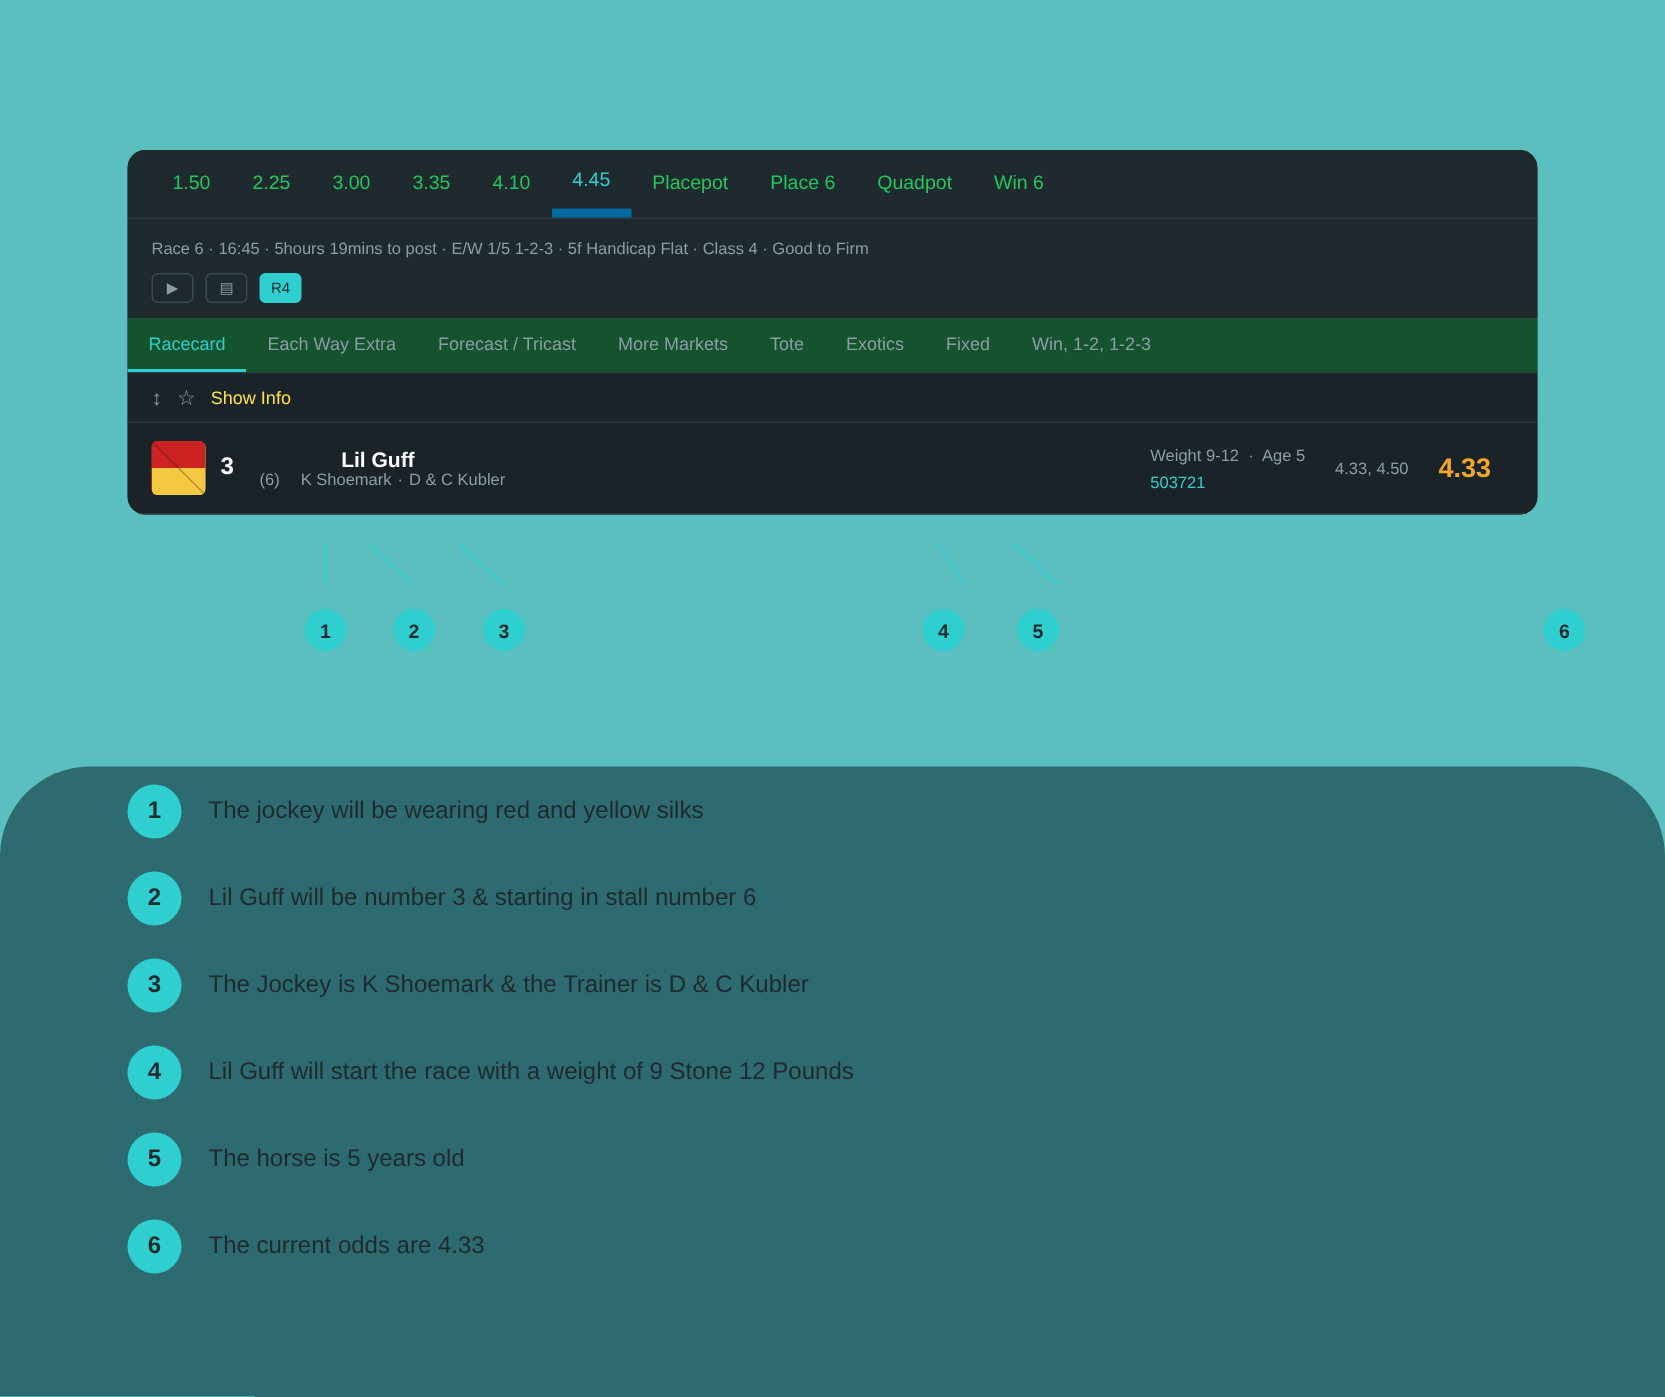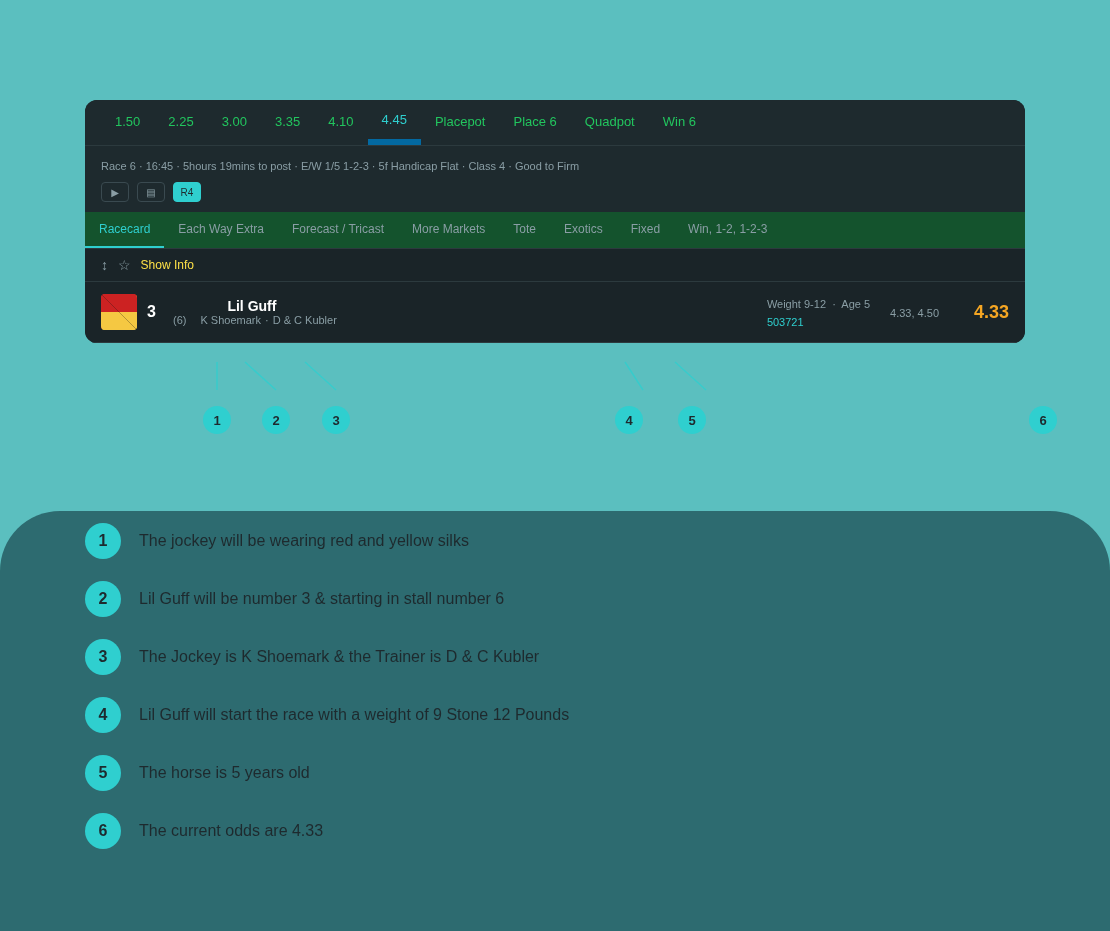--- a/index.html
+++ b/index.html
@@ -206,21 +206,21 @@
     .horse-prev-odds {
       color: #8a9ea5;
       font-size: 11px;
       text-align: right;
     }
     .horse-current-odds {
       color: #f5a623;
       font-size: 18px;
       font-weight: bold;
       min-width: 50px;
-      text-align: right;
+      text-align: left;
     }
 
     
     .callout-container {
       position: absolute;
       top: 0;
       left: 85px;
       right: 85px;
       height: 431px;
       pointer-events: none;

